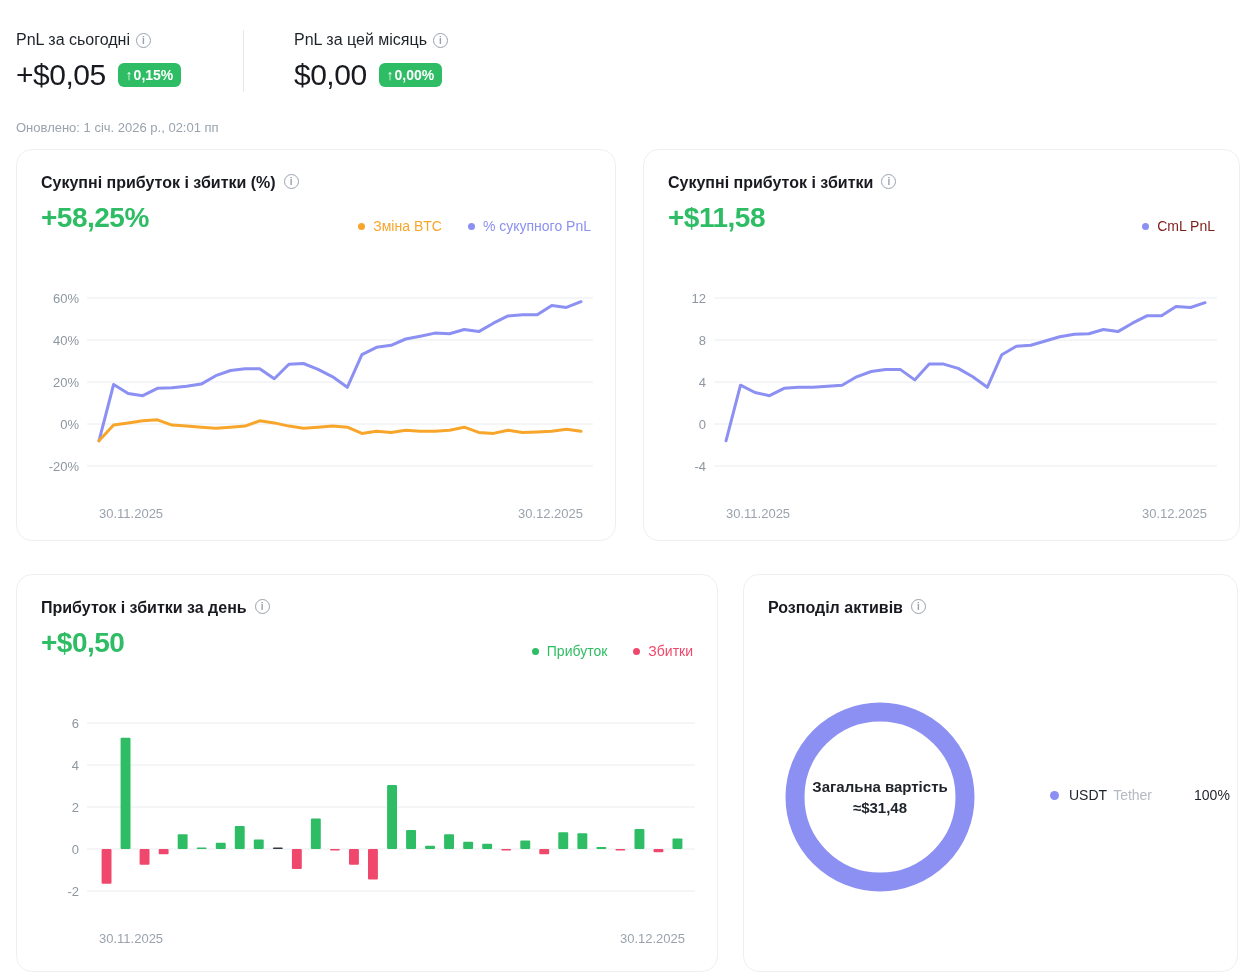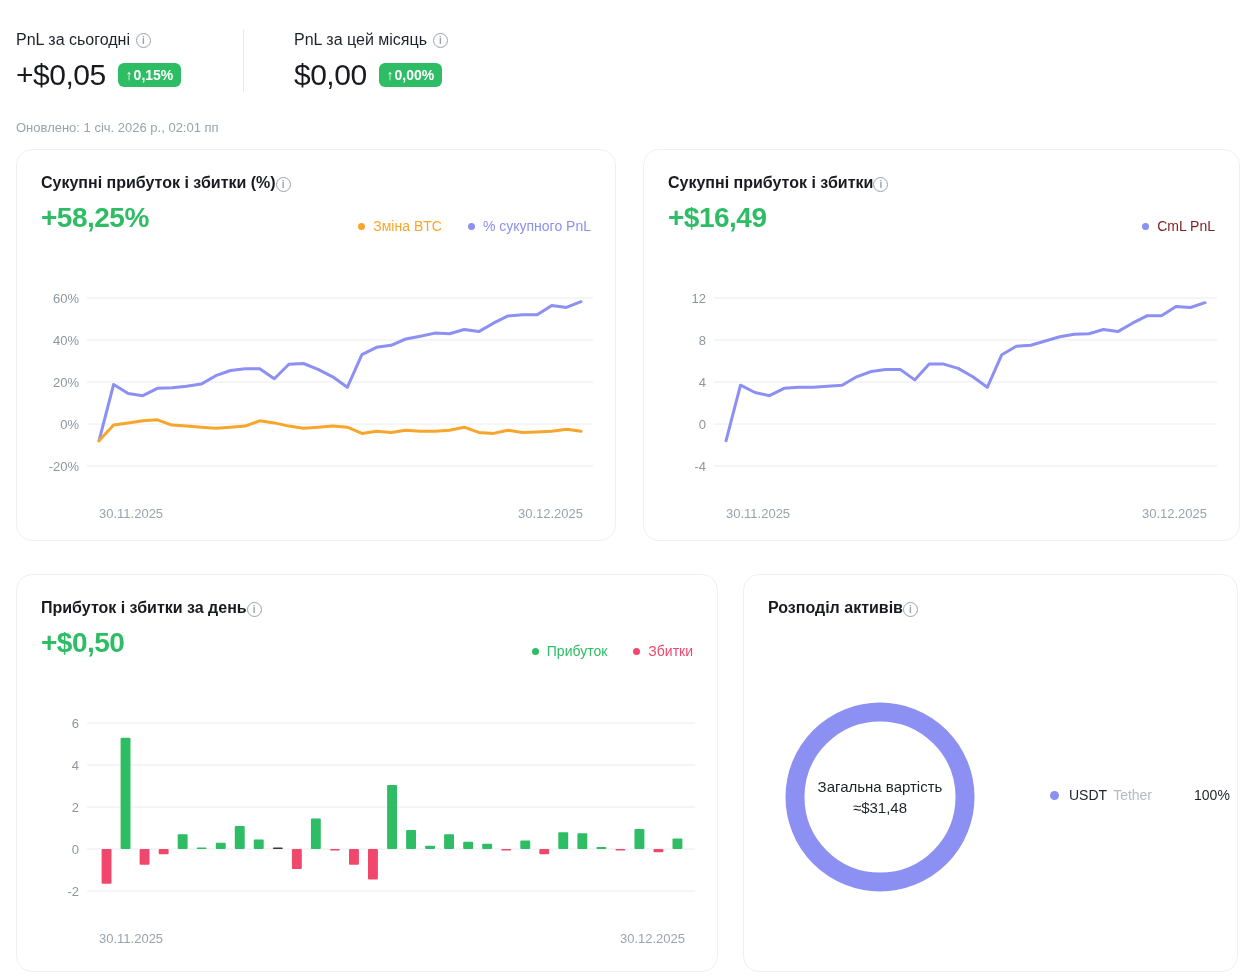--- a/index.html
+++ b/index.html
@@ -39,39 +39,39 @@
     background:#fff; border:1px solid #EDF0F2; border-radius:16px;
     padding:24px; position:relative;
   }
   .row-top { gap:27px; }
   .row-bottom { gap:25px; margin-top:33px; }
   .card-1 { width:600px; height:392px; }
   .card-2 { width:597px; height:392px; }
   .card-3 { width:702px; height:398px; }
   .card-4 { width:495px; height:398px; }
 
-  .card-title-row { display:flex; align-items:flex-end; }
+  .card-title-row { display:flex; align-items:flex-start; gap:8px; }
   .card-title { font-size:16px; font-weight:700; color:#181A20; }
   .card-headline { margin-top:10px; font-size:28px; font-weight:700; color:#2EBD64; height:34px; letter-spacing:-0.5px; }
 
   .legend { position:absolute; right:24px; top:68px; display:flex; gap:26px; align-items:center; font-size:14px; }
   .legend-item { display:flex; align-items:center; gap:8px; cursor:pointer; }
   .dot { width:7px; height:7px; border-radius:50%; display:inline-block; flex:0 0 auto; }
 
   .chart-box { margin-top:46px; }
   svg text.ytick { fill:#8D96A0; font-size:13px; font-family:"Liberation Sans","DejaVu Sans",sans-serif; }
   svg text.xtick { fill:#9AA3AD; font-size:13px; font-family:"Liberation Sans","DejaVu Sans",sans-serif; }
 
   
   .donut-wrap { position:absolute; left:36px; top:122px; width:200px; height:200px; }
   .donut-center {
     position:absolute; inset:0; display:flex; flex-direction:column;
     align-items:center; justify-content:center; gap:4px; text-align:center;
   }
-  .donut-center .l1, .donut-center .l2 { font-size:15px; font-weight:400; color:#1E2329; }
+  .donut-center .l1, .donut-center .l2 { font-size:15px; font-weight:700; color:#1E2329; }
   .donut-legend { position:absolute; left:306px; top:212px; display:flex; align-items:center; font-size:14px; cursor:pointer; }
   .donut-legend .dot { width:9px; height:9px; margin-right:10px; }
   .asset-symbol { color:#1E2329; font-weight:500; }
   .asset-name { color:#B3BAC3; margin-left:6px; }
   .asset-share { color:#1E2329; margin-left:42px; }
 </style>
 </head>
 <body>
 
 <div class="page">
@@ -141,21 +141,21 @@
             <polyline points="58.0,158.8 72.6,102.5 87.2,111.5 101.8,113.7 116.4,106.3 131.0,105.7 145.6,104.2 160.2,102.1 174.8,93.7 189.5,88.5 204.1,86.8 218.7,86.8 233.3,96.8 247.9,82.2 262.5,81.5 277.1,87.4 291.7,94.8 306.3,105.3 320.9,72.7 335.5,65.3 350.1,63.3 364.7,57.0 379.3,54.2 393.9,51.1 408.5,51.7 423.2,47.5 437.8,49.6 452.4,41.2 467.0,33.9 481.6,32.8 496.2,32.8 510.8,23.4 525.4,25.4 540.0,19.7" fill="none" stroke="#8B90F2" stroke-width="3" stroke-linejoin="round" stroke-linecap="round"></polyline>
             <polyline points="58.0,158.8 72.6,143.1 87.2,140.9 101.8,138.8 116.4,137.8 131.0,143.1 145.6,144.1 160.2,145.2 174.8,146.2 189.5,145.2 204.1,144.1 218.7,138.8 233.3,140.9 247.9,144.1 262.5,146.2 277.1,145.2 291.7,144.1 306.3,145.2 320.9,151.4 335.5,149.3 350.1,150.4 364.7,148.3 379.3,149.3 393.9,149.3 408.5,148.3 423.2,145.2 437.8,150.4 452.4,151.4 467.0,148.3 481.6,150.4 496.2,150.0 510.8,149.3 525.4,147.3 540.0,149.3" fill="none" stroke="#F8A62B" stroke-width="3" stroke-linejoin="round" stroke-linecap="round"></polyline>
           </svg></div>
     </div>
 
     <div class="card card-2">
       <div class="card-title-row">
         <span class="card-title">Сукупні прибуток і збитки</span>
         <span class="info-icon">i</span>
       </div>
-      <div class="card-headline">+$16,49</div>
+      <div class="card-headline">+$11,58</div>
       <div class="legend">
         <span class="legend-item">
           <span class="dot" style="background: rgb(139, 144, 242);"></span>
           <span style="color: #7f1d1d;">CmL PnL</span>
         </span>
       </div>
       <div class="chart-box"><svg width="549" height="250" viewBox="0 0 549 250">
             <line x1="46" y1="16.0" x2="549" y2="16.0" stroke="#E9ECEF" stroke-width="1"></line>
             <text x="38" y="20.5" text-anchor="end" class="ytick">12</text>
             <line x1="46" y1="58.0" x2="549" y2="58.0" stroke="#E9ECEF" stroke-width="1"></line>

